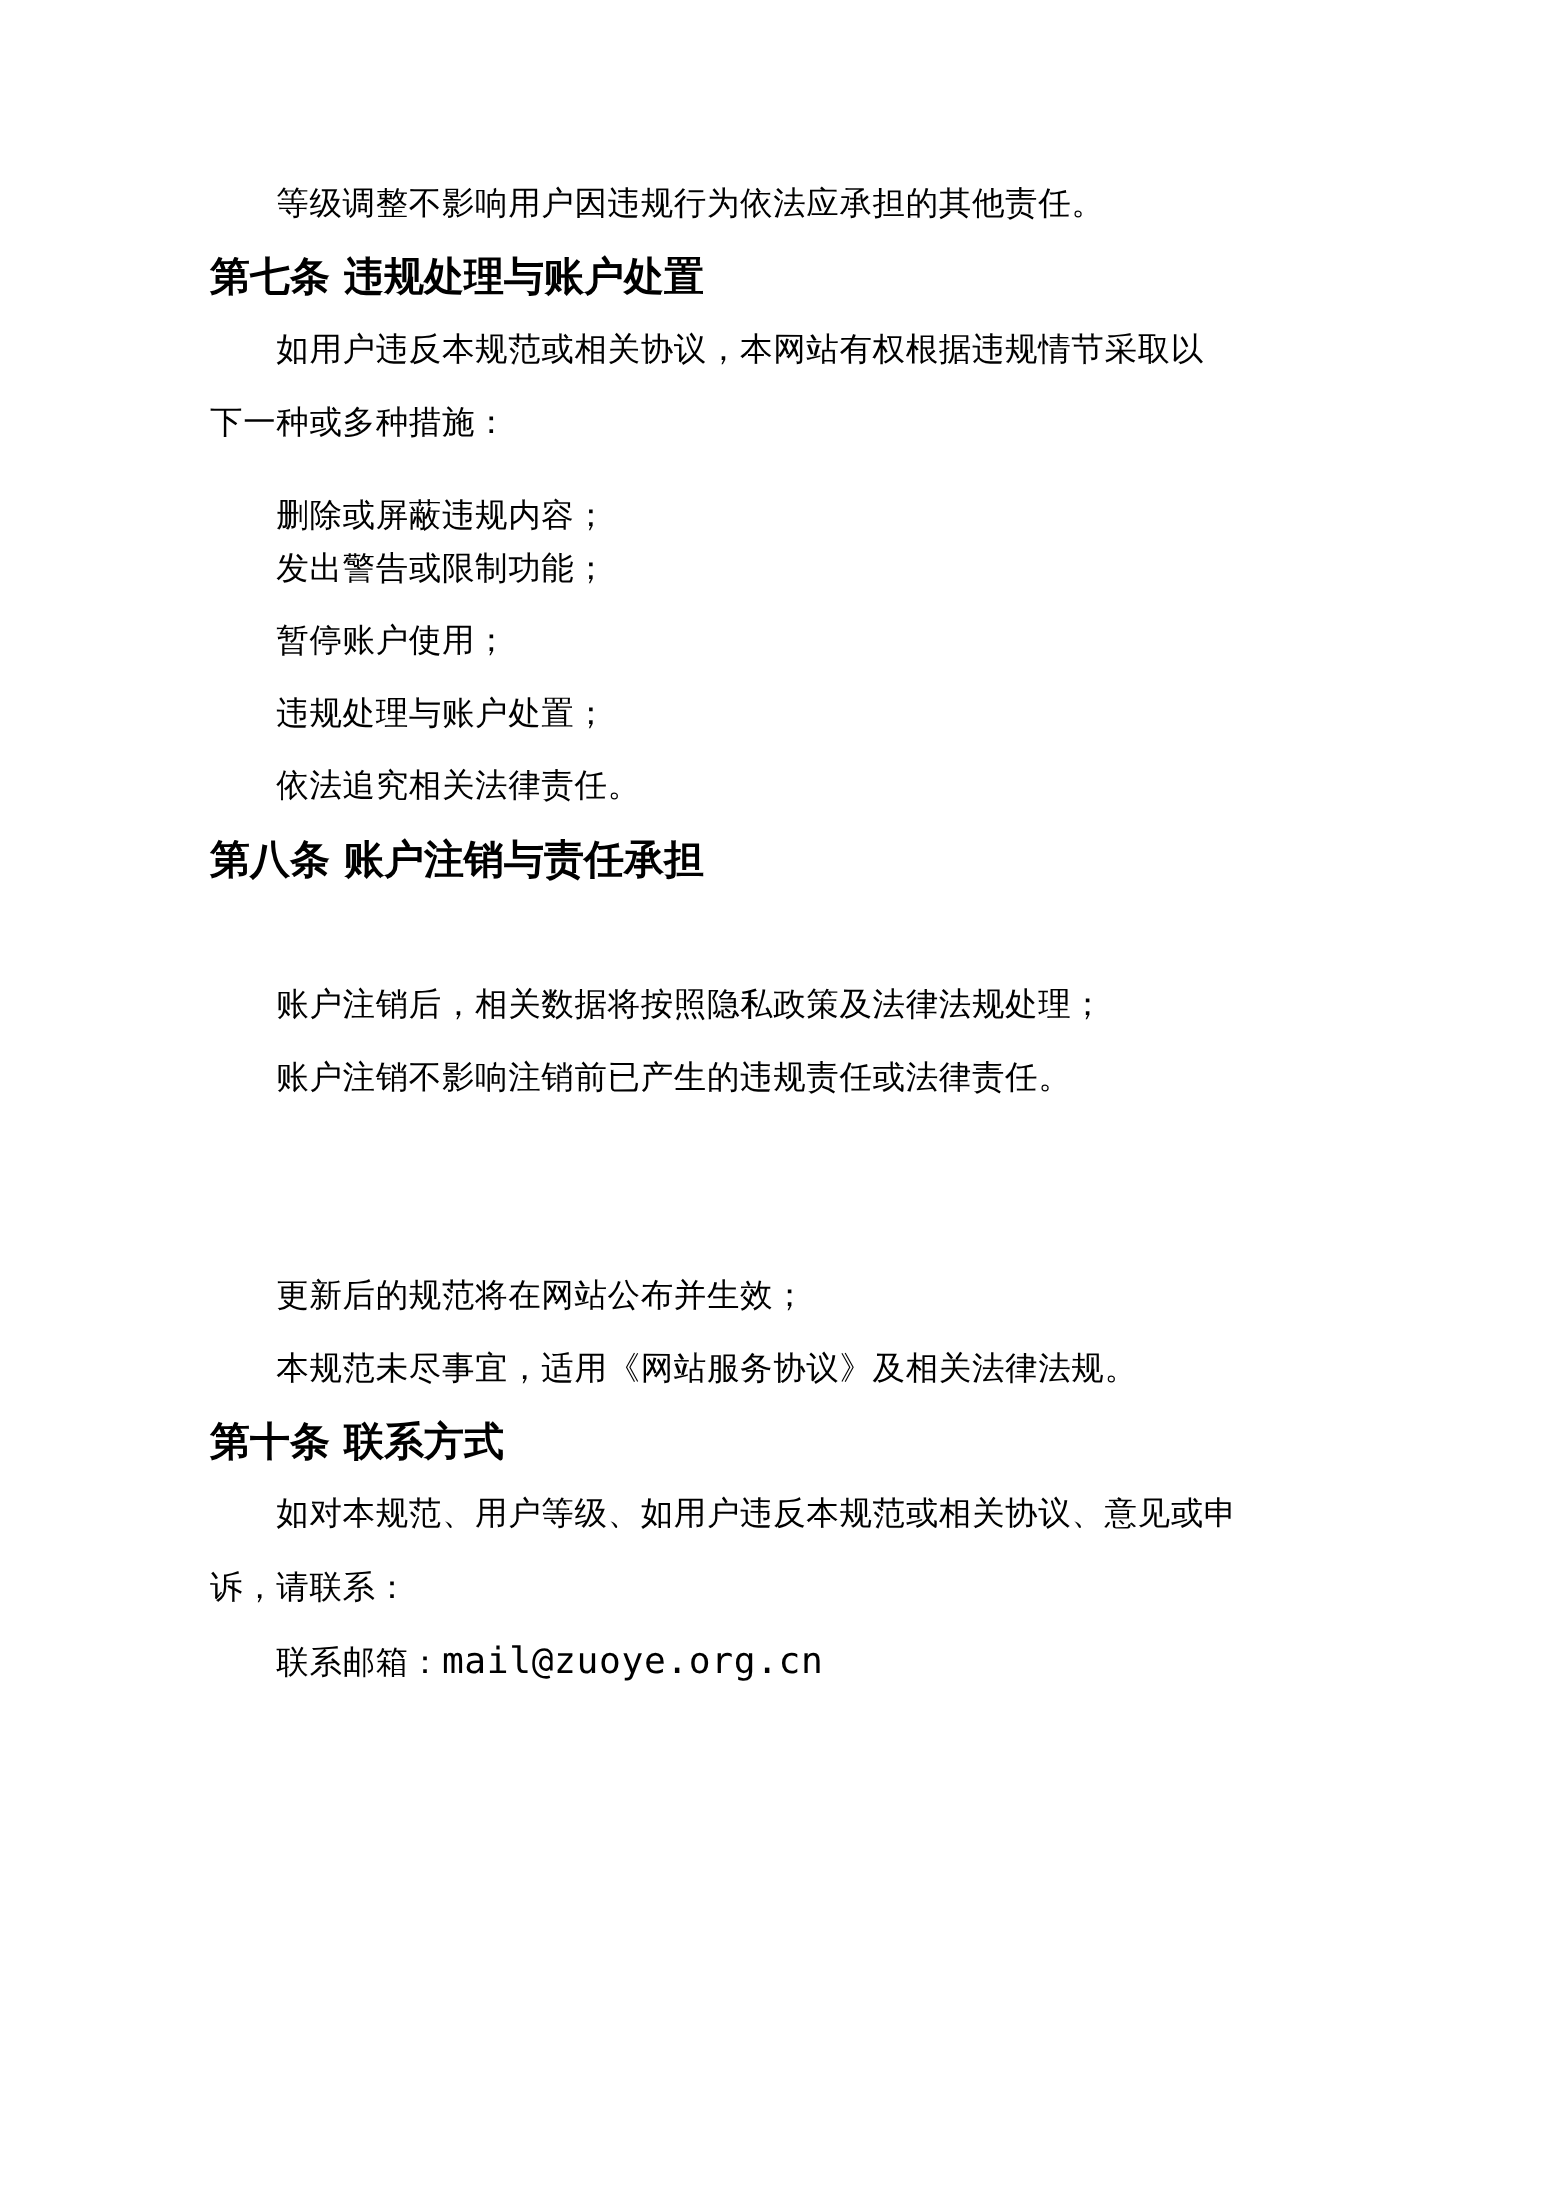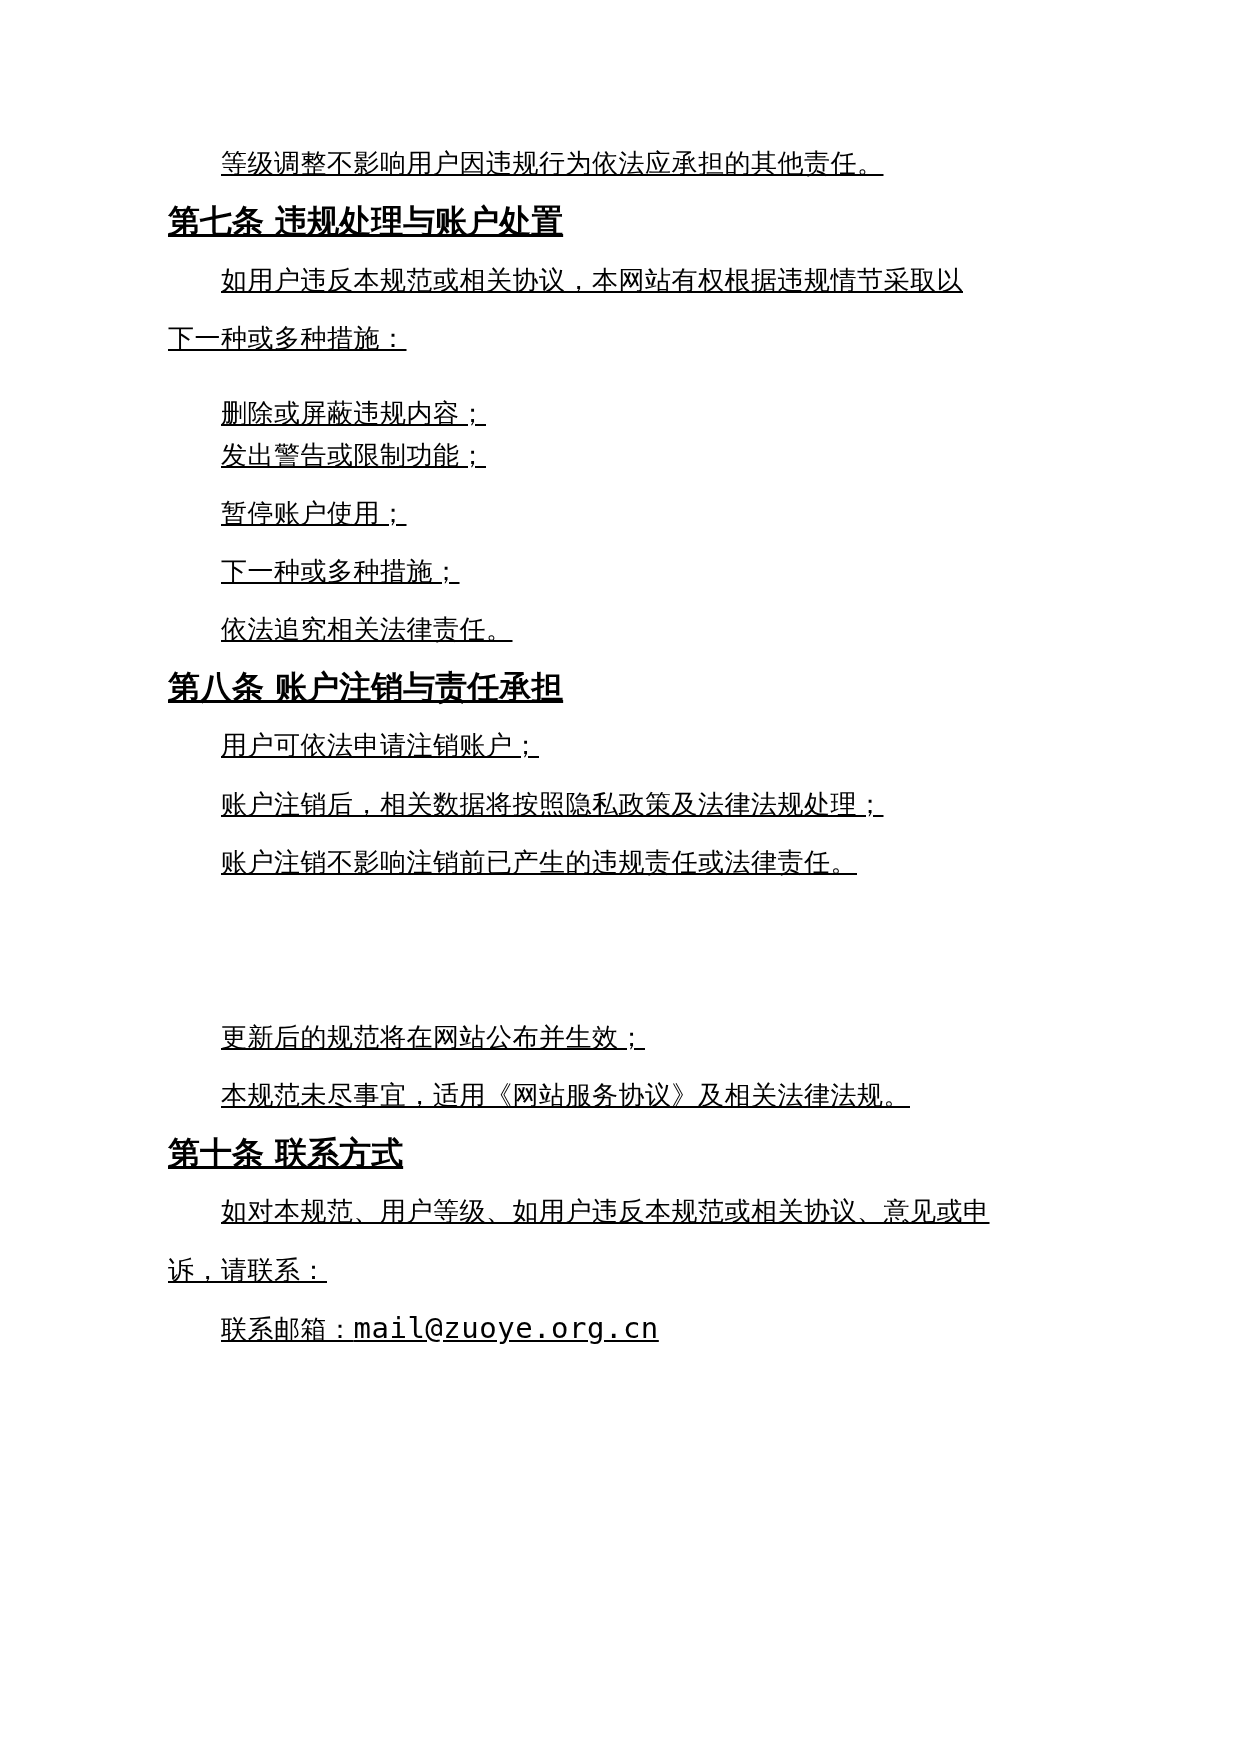--- a/index.html
+++ b/index.html
@@ -25,21 +25,20 @@
     .line {
       position: absolute;
       left: 168px;
       width: 910px;
       height: 40px;
       line-height: 40px;
       font-size: 26px;
       white-space: nowrap;
       font-family: "DejaVu Serif", "Liberation Serif", serif;
       letter-spacing: 0.5px;
-      text-decoration: underline;
     }
     .line.indent {
       left: 221px;
     }
     .line.heading {
       font-family: "DejaVu Sans", "Liberation Sans", sans-serif;
       font-weight: bold;
       font-size: 32px;
       letter-spacing: 0px;
     }
@@ -54,25 +53,24 @@
 <div class="page">
 
   <div class="line indent" style="top:143px">等级调整不影响用户因违规行为依法应承担的其他责任。</div>
 
   <div class="line heading" style="top:201px">第七条  违规处理与账户处置</div>
   <div class="line indent" style="top:260px">如用户违反本规范或相关协议，本网站有权根据违规情节采取以</div>
   <div class="line" style="top:318px">下一种或多种措施：</div>
   <div class="line indent" style="top:393px">删除或屏蔽违规内容；</div>
   <div class="line indent" style="top:435px">发出警告或限制功能；</div>
   <div class="line indent" style="top:493px">暂停账户使用；</div>
-  <div class="line indent" style="top:551px">下一种或多种措施；</div>
+  <div class="line indent" style="top:551px">违规处理与账户处置；</div>
   <div class="line indent" style="top:609px">依法追究相关法律责任。</div>
 
   <div class="line heading" style="top:667px">第八条  账户注销与责任承担</div>
-  <div class="line indent" style="top:725px">用户可依法申请注销账户；</div>
   <div class="line indent" style="top:784px">账户注销后，相关数据将按照隐私政策及法律法规处理；</div>
   <div class="line indent" style="top:842px">账户注销不影响注销前已产生的违规责任或法律责任。</div>
 
   <div class="line indent" style="top:1017px">更新后的规范将在网站公布并生效；</div>
   <div class="line indent" style="top:1075px">本规范未尽事宜，适用《网站服务协议》及相关法律法规。</div>
 
   <div class="line heading" style="top:1133px">第十条  联系方式</div>
   <div class="line indent" style="top:1191px">如对本规范、用户等级、如用户违反本规范或相关协议、意见或申</div>
   <div class="line" style="top:1250px">诉，请联系：</div>
   <div class="line indent" style="top:1308px">

